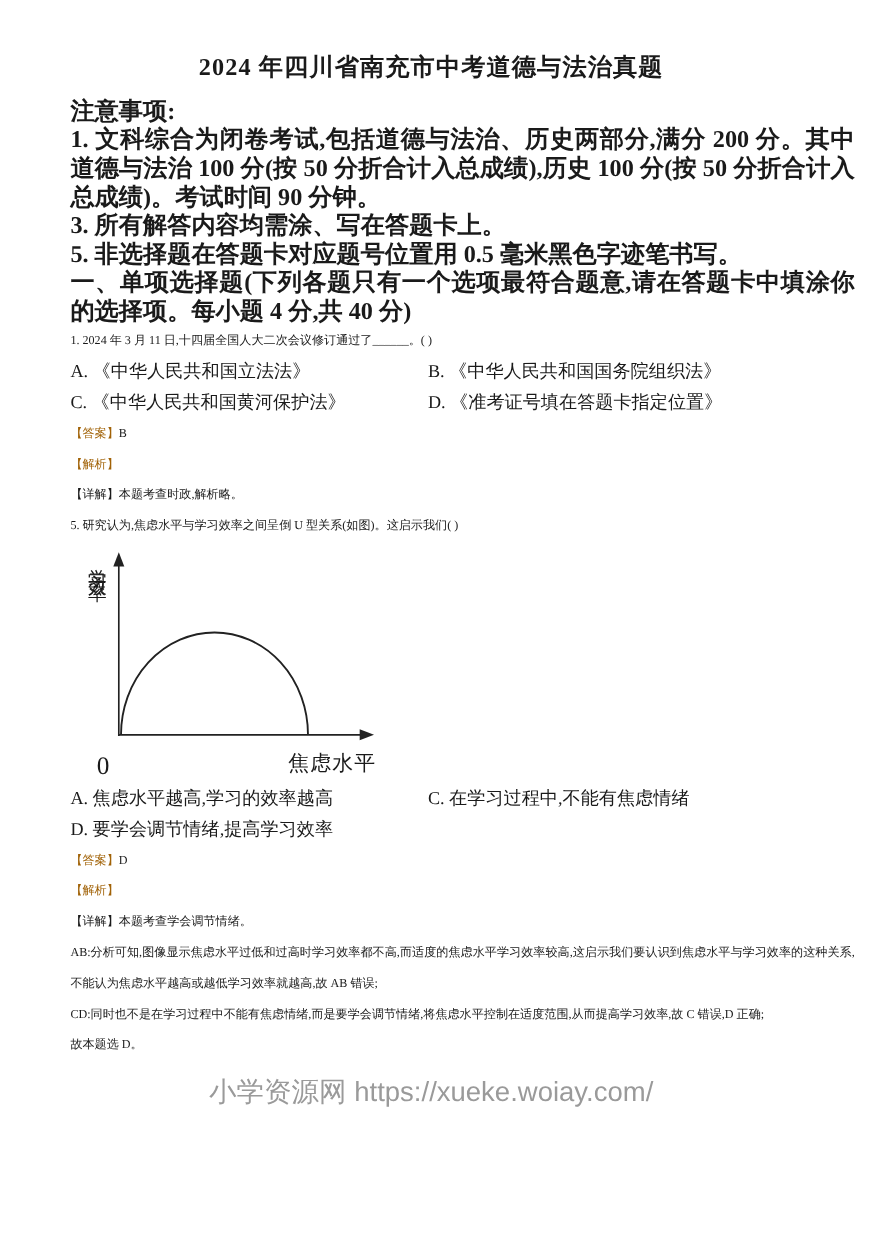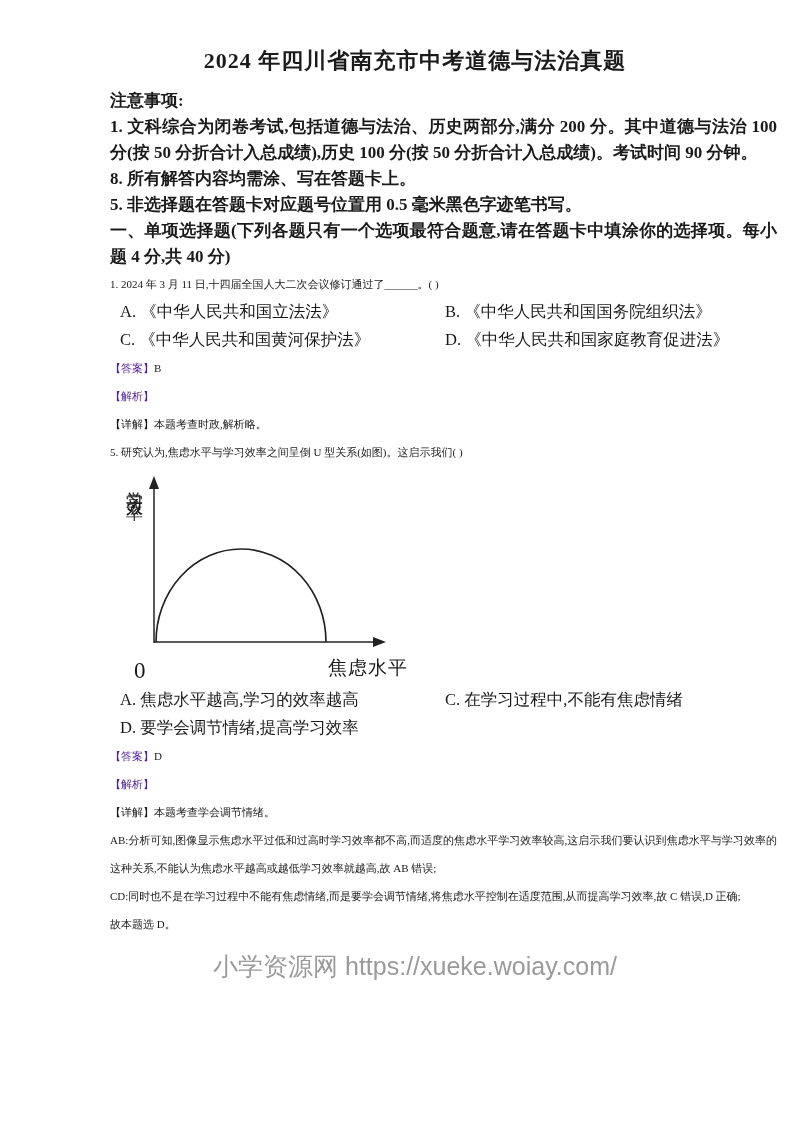--- a/index.html
+++ b/index.html
@@ -1,68 +1,68 @@
 <!DOCTYPE html>
 <html><head>
 <meta charset="utf-8">
 <style>
   html,body{margin:0;padding:0;}
   body{
     width:795px;height:1125px;background:#ffffff;overflow:hidden;
     font-family:"Liberation Serif","DejaVu Serif",serif;color:#1a1a1a;
   }
-  .page{padding:46px 18px 0 110px;}
+  .page{padding:46px 18px 0 64px;}
   .doc-title{
     font-size:22px;font-weight:bold;text-align:center;
     margin:0 -18px 12px -75px;letter-spacing:1px;
   }
-  .notice p{margin:0;font-size:17px;font-weight:bold;line-height:26px;text-align:justify;}
+  .notice p{margin:0;font-size:22px;font-weight:bold;line-height:26px;text-align:justify;}
   .qa p{margin:0;font-size:11px;line-height:28px;}
   .qa .expl{text-align:justify;}
-  .options{display:grid;grid-template-columns:325px 1fr;margin-left:10px;}
+  .options{display:grid;grid-template-columns:325px 1fr;}
   .options span{display:block;font-size:16.5px;line-height:28px;}
-  .blue{color:#4c1d95;}
+  .blue{color:#a16207;}
   
   .chart{position:relative;width:290px;height:202px;margin:8px 0 10px 14px;}
   .chart svg{position:absolute;left:0;top:0;}
   .chart .ylabel{
     position:absolute;left:1px;top:4px;
     writing-mode:vertical-rl;text-orientation:upright;
     font-size:17px;letter-spacing:4px;line-height:19px;
   }
   .chart .origin{position:absolute;left:10px;bottom:-8px;font-size:23px;}
-  .chart .xlabel{position:absolute;left:204px;bottom:-5px;font-size:19px;letter-spacing:1px;}
+  .chart .xlabel{position:absolute;left:184px;bottom:-5px;font-size:19px;letter-spacing:1px;}
   .footer{
     font-family:"Liberation Sans","DejaVu Sans",sans-serif;
     color:#9a9a9a;font-size:25px;text-align:center;
     margin:12px -18px 0 -75px;
   }
 </style>
 </head>
 <body>
 
 <div class="page">
 
   <h1 class="doc-title">2024 年四川省南充市中考道德与法治真题</h1>
 
   <div class="notice">
     <p>注意事项:</p>
     <p>1. 文科综合为闭卷考试,包括道德与法治、历史两部分,满分 200 分。其中道德与法治 100 分(按 50 分折合计入总成绩),历史 100 分(按 50 分折合计入总成绩)。考试时间 90 分钟。</p>
-    <p>8. 所有解答内容均需涂、写在答题卡上。</p>
+    <p>3. 所有解答内容均需涂、写在答题卡上。</p>
     <p>5. 非选择题在答题卡对应题号位置用 0.5 毫米黑色字迹笔书写。</p>
     <p>一、单项选择题(下列各题只有一个选项最符合题意,请在答题卡中填涂你的选择项。每小题 4 分,共 40 分)</p>
   </div>
 
   <div class="qa">
     <p>1. 2024 年 3 月 11 日,十四届全国人大二次会议修订通过了______。(  )</p>
     <div class="options">
       <span>A. 《中华人民共和国立法法》</span>
       <span>B. 《中华人民共和国国务院组织法》</span>
       <span>C. 《中华人民共和国黄河保护法》</span>
-      <span>D. 《中华人民共和国家庭教育促进法》</span>
+      <span>D. 《准考证号填在答题卡指定位置》</span>
     </div>
     <p><span class="blue">【答案】</span><span>B</span></p>
     <p><span class="blue">【解析】</span></p>
     <p>【详解】本题考查时政,解析略。</p>
   </div>
 
   <div class="qa">
     <p>5. 研究认为,焦虑水平与学习效率之间呈倒 U 型关系(如图)。这启示我们(  )</p>
 
     <div class="chart">

